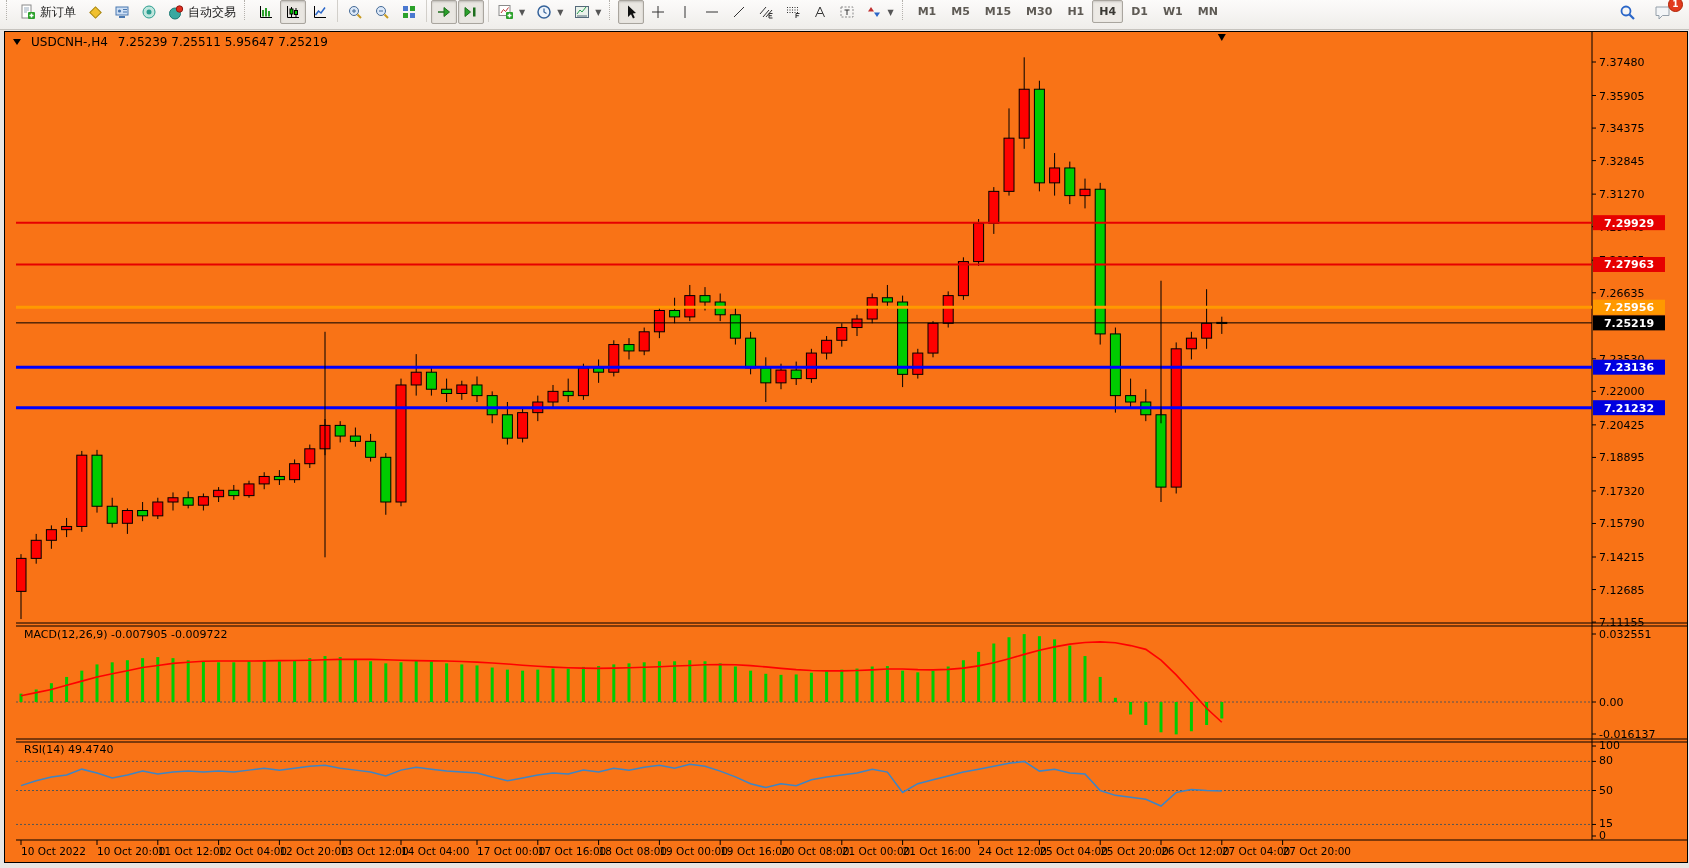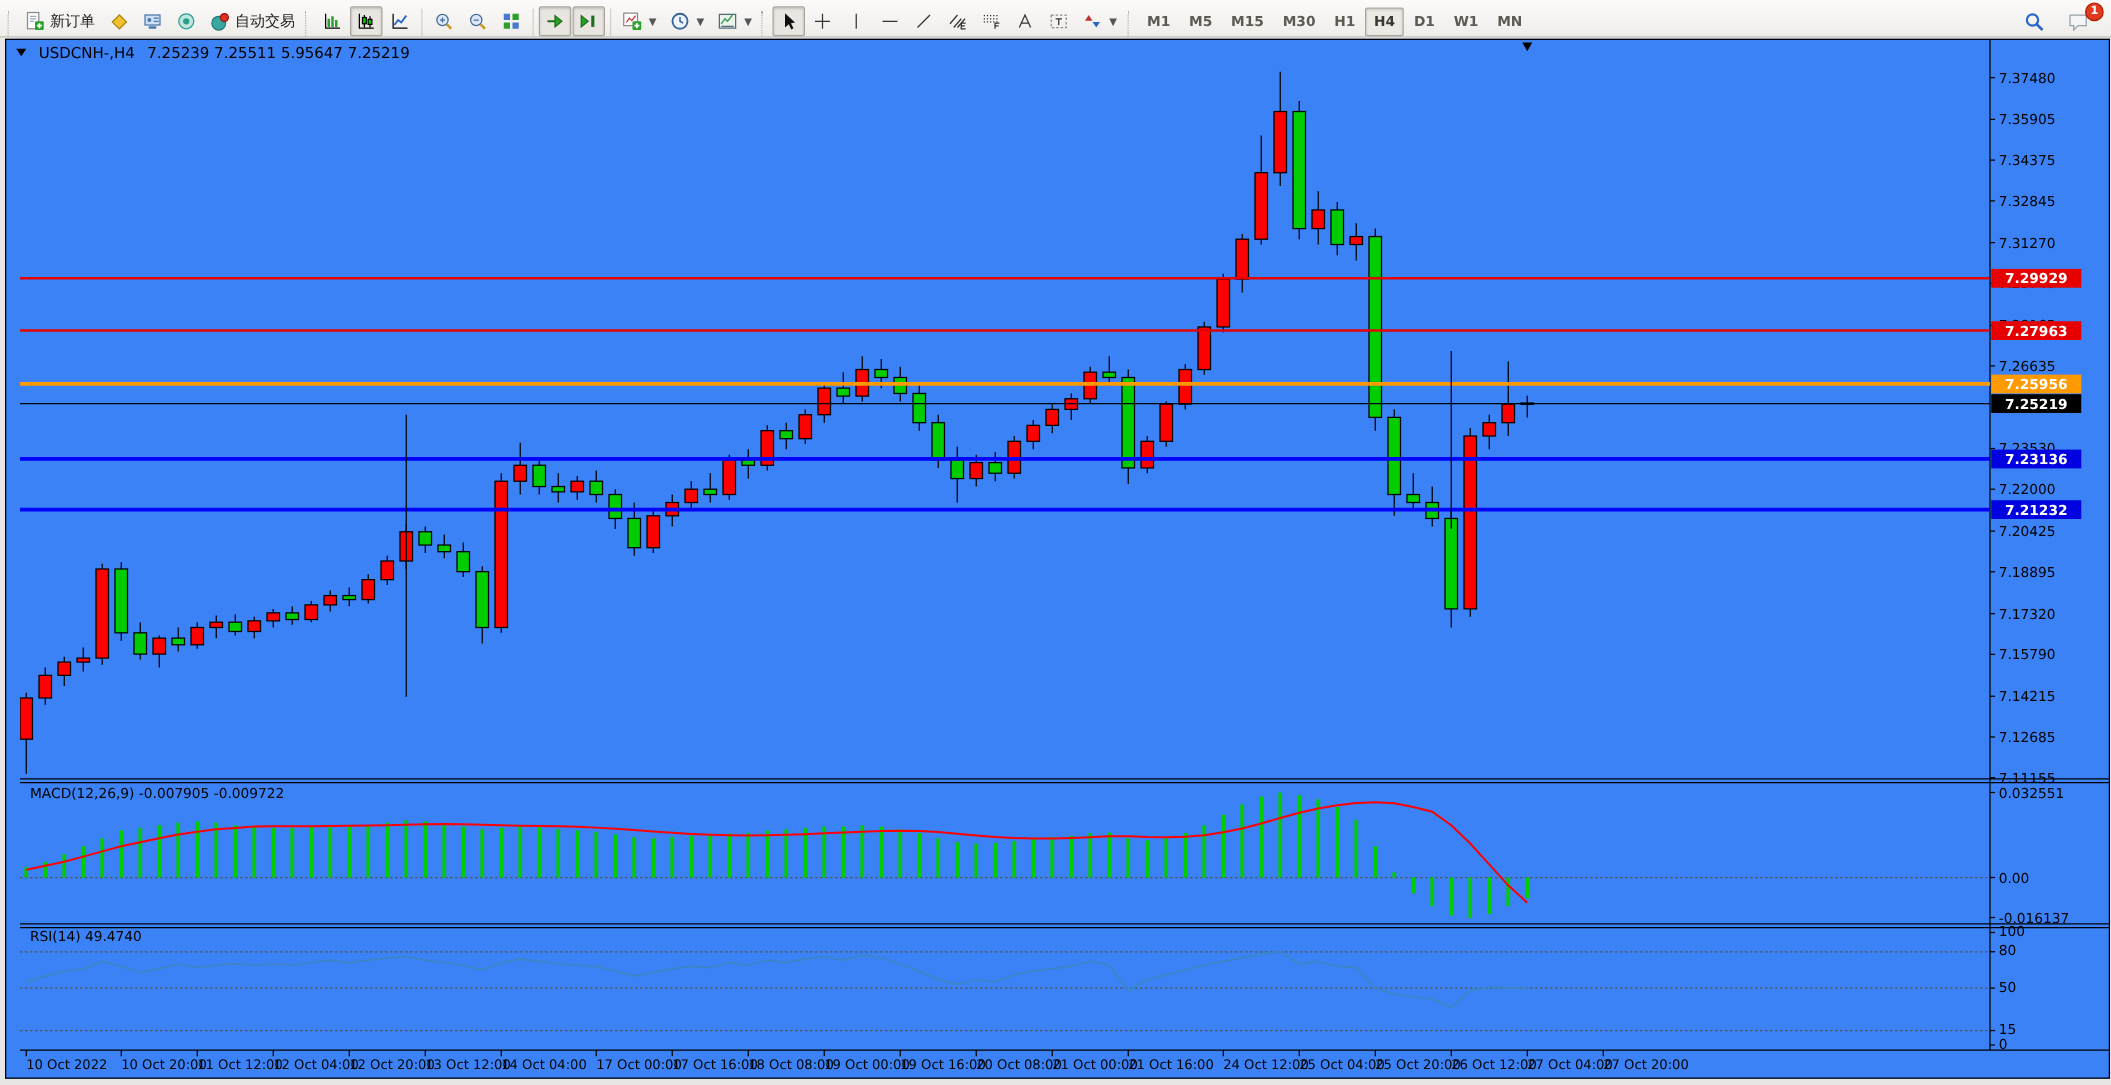--- a/index.html
+++ b/index.html
@@ -1,35 +1,35 @@
 <!DOCTYPE html>
 <html><head>
 <meta charset="utf-8">
 <style>
   html,body{margin:0;padding:0}
   body{width:1689px;height:868px;position:relative;background:#e8e6e3;font-family:"Liberation Sans",sans-serif;overflow:hidden}
 
   
-  .tb{position:absolute;left:0;top:0;width:1689px;height:30px;display:flex;align-items:flex-end;
+  .tb{position:absolute;left:0;top:0;width:1689px;height:30px;display:flex;align-items:flex-start;
       background:linear-gradient(#fcfbfa,#efedea);border-bottom:1px solid #c6c3be;box-sizing:border-box;padding:0 4px;gap:1px}
   .grip{height:20px;width:3px;border-left:1px dotted #b4b1ac;margin:0 4px 0 2px}
   .sep{width:1px;height:22px;background:#d2cfca;margin:0 3px}
   .tbtn{display:flex;align-items:center;gap:4px;height:24px;padding:1px 4px;border:1px solid transparent;border-radius:2px;
         box-sizing:border-box;font:12px "DejaVu Sans",sans-serif;color:#1a1a1a;cursor:default}
   .tbtn.pressed{background:#e9e6e1;border-color:#a9a59e;box-shadow:inset 0 1px 2px rgba(0,0,0,.18)}
   .caret{font:8px "DejaVu Sans",sans-serif;color:#555;margin-left:1px}
   .tf{font:bold 11px "DejaVu Sans",sans-serif;color:#5e5a54;padding:4px 6px;border:1px solid transparent;border-radius:2px}
   .tf.pressed{background:#edeae5;border-color:#a9a59e;box-shadow:inset 0 1px 2px rgba(0,0,0,.15);color:#3a3833}
   .rightgrp{margin-left:auto;display:flex;align-items:center;gap:8px;padding-right:8px}
   .chatwrap{position:relative}
   .notif{position:absolute;top:-4px;right:-7px;background:#e23a1f;color:#fff;border:1px solid #b02000;border-radius:50%;
          width:13px;height:13px;font:bold 9px/13px "DejaVu Sans",sans-serif;text-align:center}
 
   
-  #chartwin{position:absolute;left:4px;top:31px;width:1682px;height:830px;background:#3b82f6;border:1px solid #000;overflow:hidden}
+  #chartwin{position:absolute;left:4px;top:31px;width:1682px;height:830px;background:#f97316;border:1px solid #000;overflow:hidden}
   #chart-title{position:absolute;top:3px;left:8px;display:flex;gap:10px;align-items:center;
                font:12px "DejaVu Sans",sans-serif;color:#000;z-index:5}
   .tri-down{width:0;height:0;border-left:4px solid transparent;border-right:4px solid transparent;border-top:6px solid #000}
   #chart-svg-host{position:absolute;left:11px;top:0}
   svg{display:block}
 </style>
 </head>
 <body>
 
 <div class="tb">

